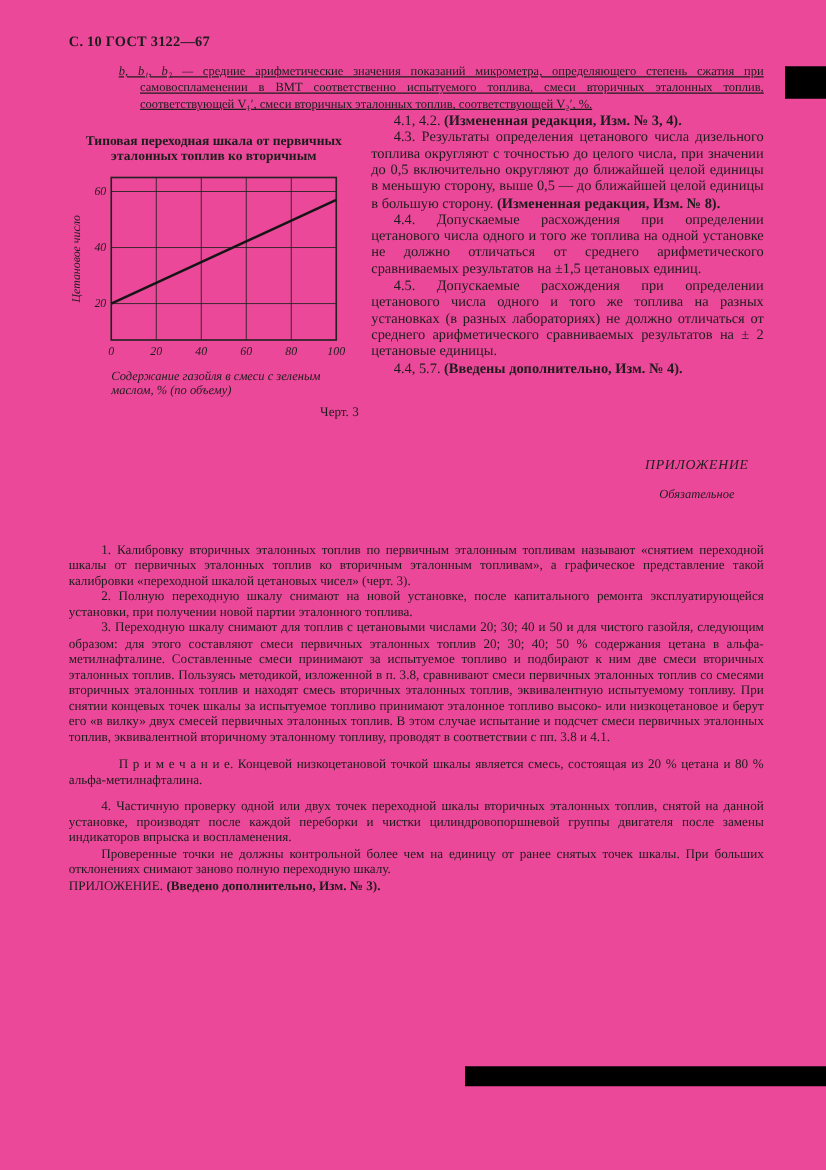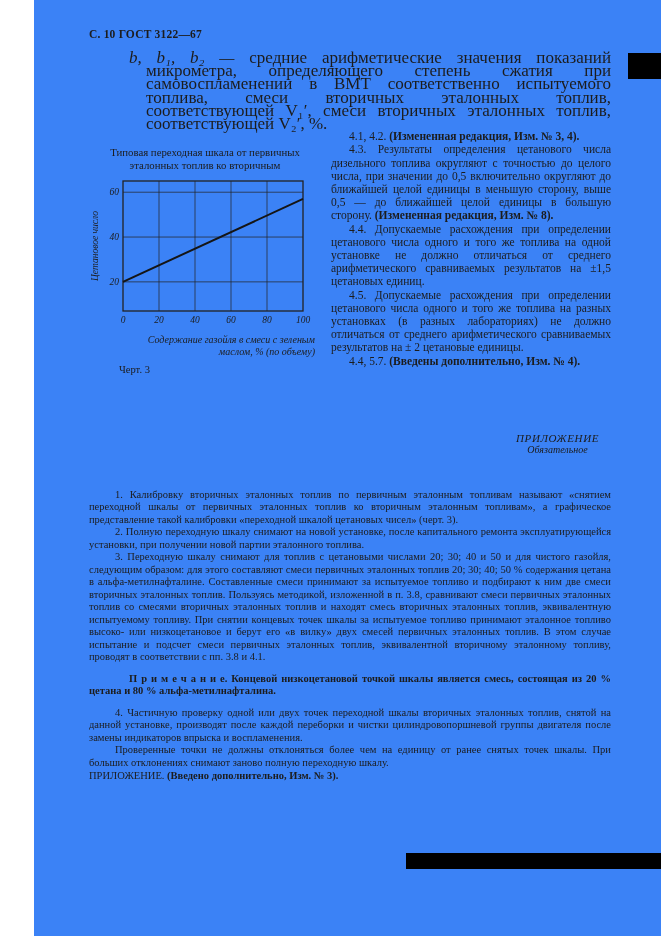--- a/index.html
+++ b/index.html
@@ -1,44 +1,44 @@
 <!DOCTYPE html>
 <html><head>
 <meta charset="utf-8">
 <style>
   * { margin:0; padding:0; box-sizing:border-box; }
   html,body { width:661px; height:936px; }
   body { position:relative; background:#ffffff; font-family:"Liberation Serif","DejaVu Serif",serif; color:#1c1c1c; }
-  .page { position:absolute; inset:0; background:#3b82f6; overflow:hidden; padding:28px 50px 0 55px;margin-left:34px; }
+  .page { position:absolute; inset:0; background:#ec4899; overflow:hidden; padding:28px 50px 0 55px; }
 
   .hdr { font-size:11.5px; font-weight:bold; letter-spacing:.2px; }
 
   .artifact { position:absolute; background:#000; }
   .artifact-top { top:53px; right:0; width:33px; height:26px; }
   .artifact-bottom { top:853px; left:372px; right:0; height:16px; }
 
-  .intro { margin-top:11px; font-size:17px; line-height:13.2px; text-align:justify; padding-left:57px; text-indent:-17px; }
+  .intro { margin-top:11px; font-size:10px; line-height:13.2px; text-align:justify; padding-left:57px; text-indent:-17px;text-decoration:underline; }
   .var { font-style:italic; }
 
   .figure { float:left; width:232px; margin:16px 10px 6px 0; }
-  .fig-title { font-size:10.8px; font-weight:normal; line-height:12.6px; text-align:center; width:212px; margin:0 auto 6px auto; }
-  .fig-xlabel { font-style:italic; font-size:10px; line-height:11.6px; text-align:right; width:192px; margin:1px 0 0 34px; }
-  .fig-caption { font-size:10.5px; text-align:left; margin:6px 0 0 30px; }
+  .fig-title { font-size:10.8px; font-weight:bold; line-height:12.6px; text-align:center; width:212px; margin:0 auto 6px auto; }
+  .fig-xlabel { font-style:italic; font-size:10px; line-height:11.6px; text-align:left; width:192px; margin:1px 0 0 34px; }
+  .fig-caption { font-size:10.5px; text-align:right; margin:6px 0 0 30px; }
   svg .tick { font:italic 9.5px "Liberation Serif","DejaVu Serif",serif; fill:#1c1c1c; }
   svg .axis-label { font:italic 9.5px "Liberation Serif","DejaVu Serif",serif; fill:#1c1c1c; }
 
   .body-p { font-size:11.5px; line-height:13.2px; text-align:justify; text-indent:18px; }
 
-  .app-heading { clear:both; display:flex; flex-direction:column; align-items:center; width:max-content; margin:64px 12px 0 auto; font-style:italic; }
+  .app-heading { clear:both; display:flex; flex-direction:column; align-items:center; width:max-content; margin:64px 12px 0 auto; font-style:italic;gap:12px; }
   .app-heading .t1 { font-size:11px; letter-spacing:.6px; }
   .app-heading .t2 { font-size:10px; }
 
   .appendix { margin-top:34px; font-size:10.5px; line-height:12.5px; text-align:justify; }
   .appendix p { text-indent:26px; }
-  .appendix p.note { margin:9px 0; text-indent:40px;font-weight:bold; }
+  .appendix p.note { margin:9px 0; text-indent:40px; }
   .appendix p.final { text-indent:0; margin-top:1px; }
 </style>
 </head>
 <body>
 
 <div class="page">
 
   <div class="hdr">С. 10 ГОСТ 3122—67</div>
 
   <div class="artifact artifact-top"></div>
@@ -87,17 +87,17 @@
     <span class="t1">ПРИЛОЖЕНИЕ</span>
     <span class="t2">Обязательное</span>
   </div>
 
   <div class="appendix">
     <p>1. Калибровку вторичных эталонных топлив по первичным эталонным топливам называют «снятием переходной шкалы от первичных эталонных топлив ко вторичным эталонным топливам», а графическое представление такой калибровки «переходной шкалой цетановых чисел» (черт. 3).</p>
     <p>2. Полную переходную шкалу снимают на новой установке, после капитального ремонта эксплуатирующейся установки, при получении новой партии эталонного топлива.</p>
     <p>3. Переходную шкалу снимают для топлив с цетановыми числами 20; 30; 40 и 50 и для чистого газойля, следующим образом: для этого составляют смеси первичных эталонных топлив 20; 30; 40; 50 % содержания цетана в альфа-метилнафталине. Составленные смеси принимают за испытуемое топливо и подбирают к ним две смеси вторичных эталонных топлив. Пользуясь методикой, изложенной в п. 3.8, сравнивают смеси первичных эталонных топлив со смесями вторичных эталонных топлив и находят смесь вторичных эталонных топлив, эквивалентную испытуемому топливу. При снятии концевых точек шкалы за испытуемое топливо принимают эталонное топливо высоко- или низкоцетановое и берут его «в вилку» двух смесей первичных эталонных топлив. В этом случае испытание и подсчет смеси первичных эталонных топлив, эквивалентной вторичному эталонному топливу, проводят в соответствии с пп. 3.8 и 4.1.</p>
     <p class="note">П р и м е ч а н и е. Концевой низкоцетановой точкой шкалы является смесь, состоящая из 20 % цетана и 80 % альфа-метилнафталина.</p>
     <p>4. Частичную проверку одной или двух точек переходной шкалы вторичных эталонных топлив, снятой на данной установке, производят после каждой переборки и чистки цилиндровопоршневой группы двигателя после замены индикаторов впрыска и воспламенения.</p>
-    <p>Проверенные точки не должны отклоняться более чем на единицу от ранее снятых точек шкалы. При больших отклонениях снимают заново полную переходную шкалу.</p>
+    <p>Проверенные точки не должны контрольной более чем на единицу от ранее снятых точек шкалы. При больших отклонениях снимают заново полную переходную шкалу.</p>
     <p class="final"><span>ПРИЛОЖЕНИЕ.</span> <b>(Введено дополнительно, Изм. № 3).</b></p>
   </div>
 
 </div>
 
 </body></html>

